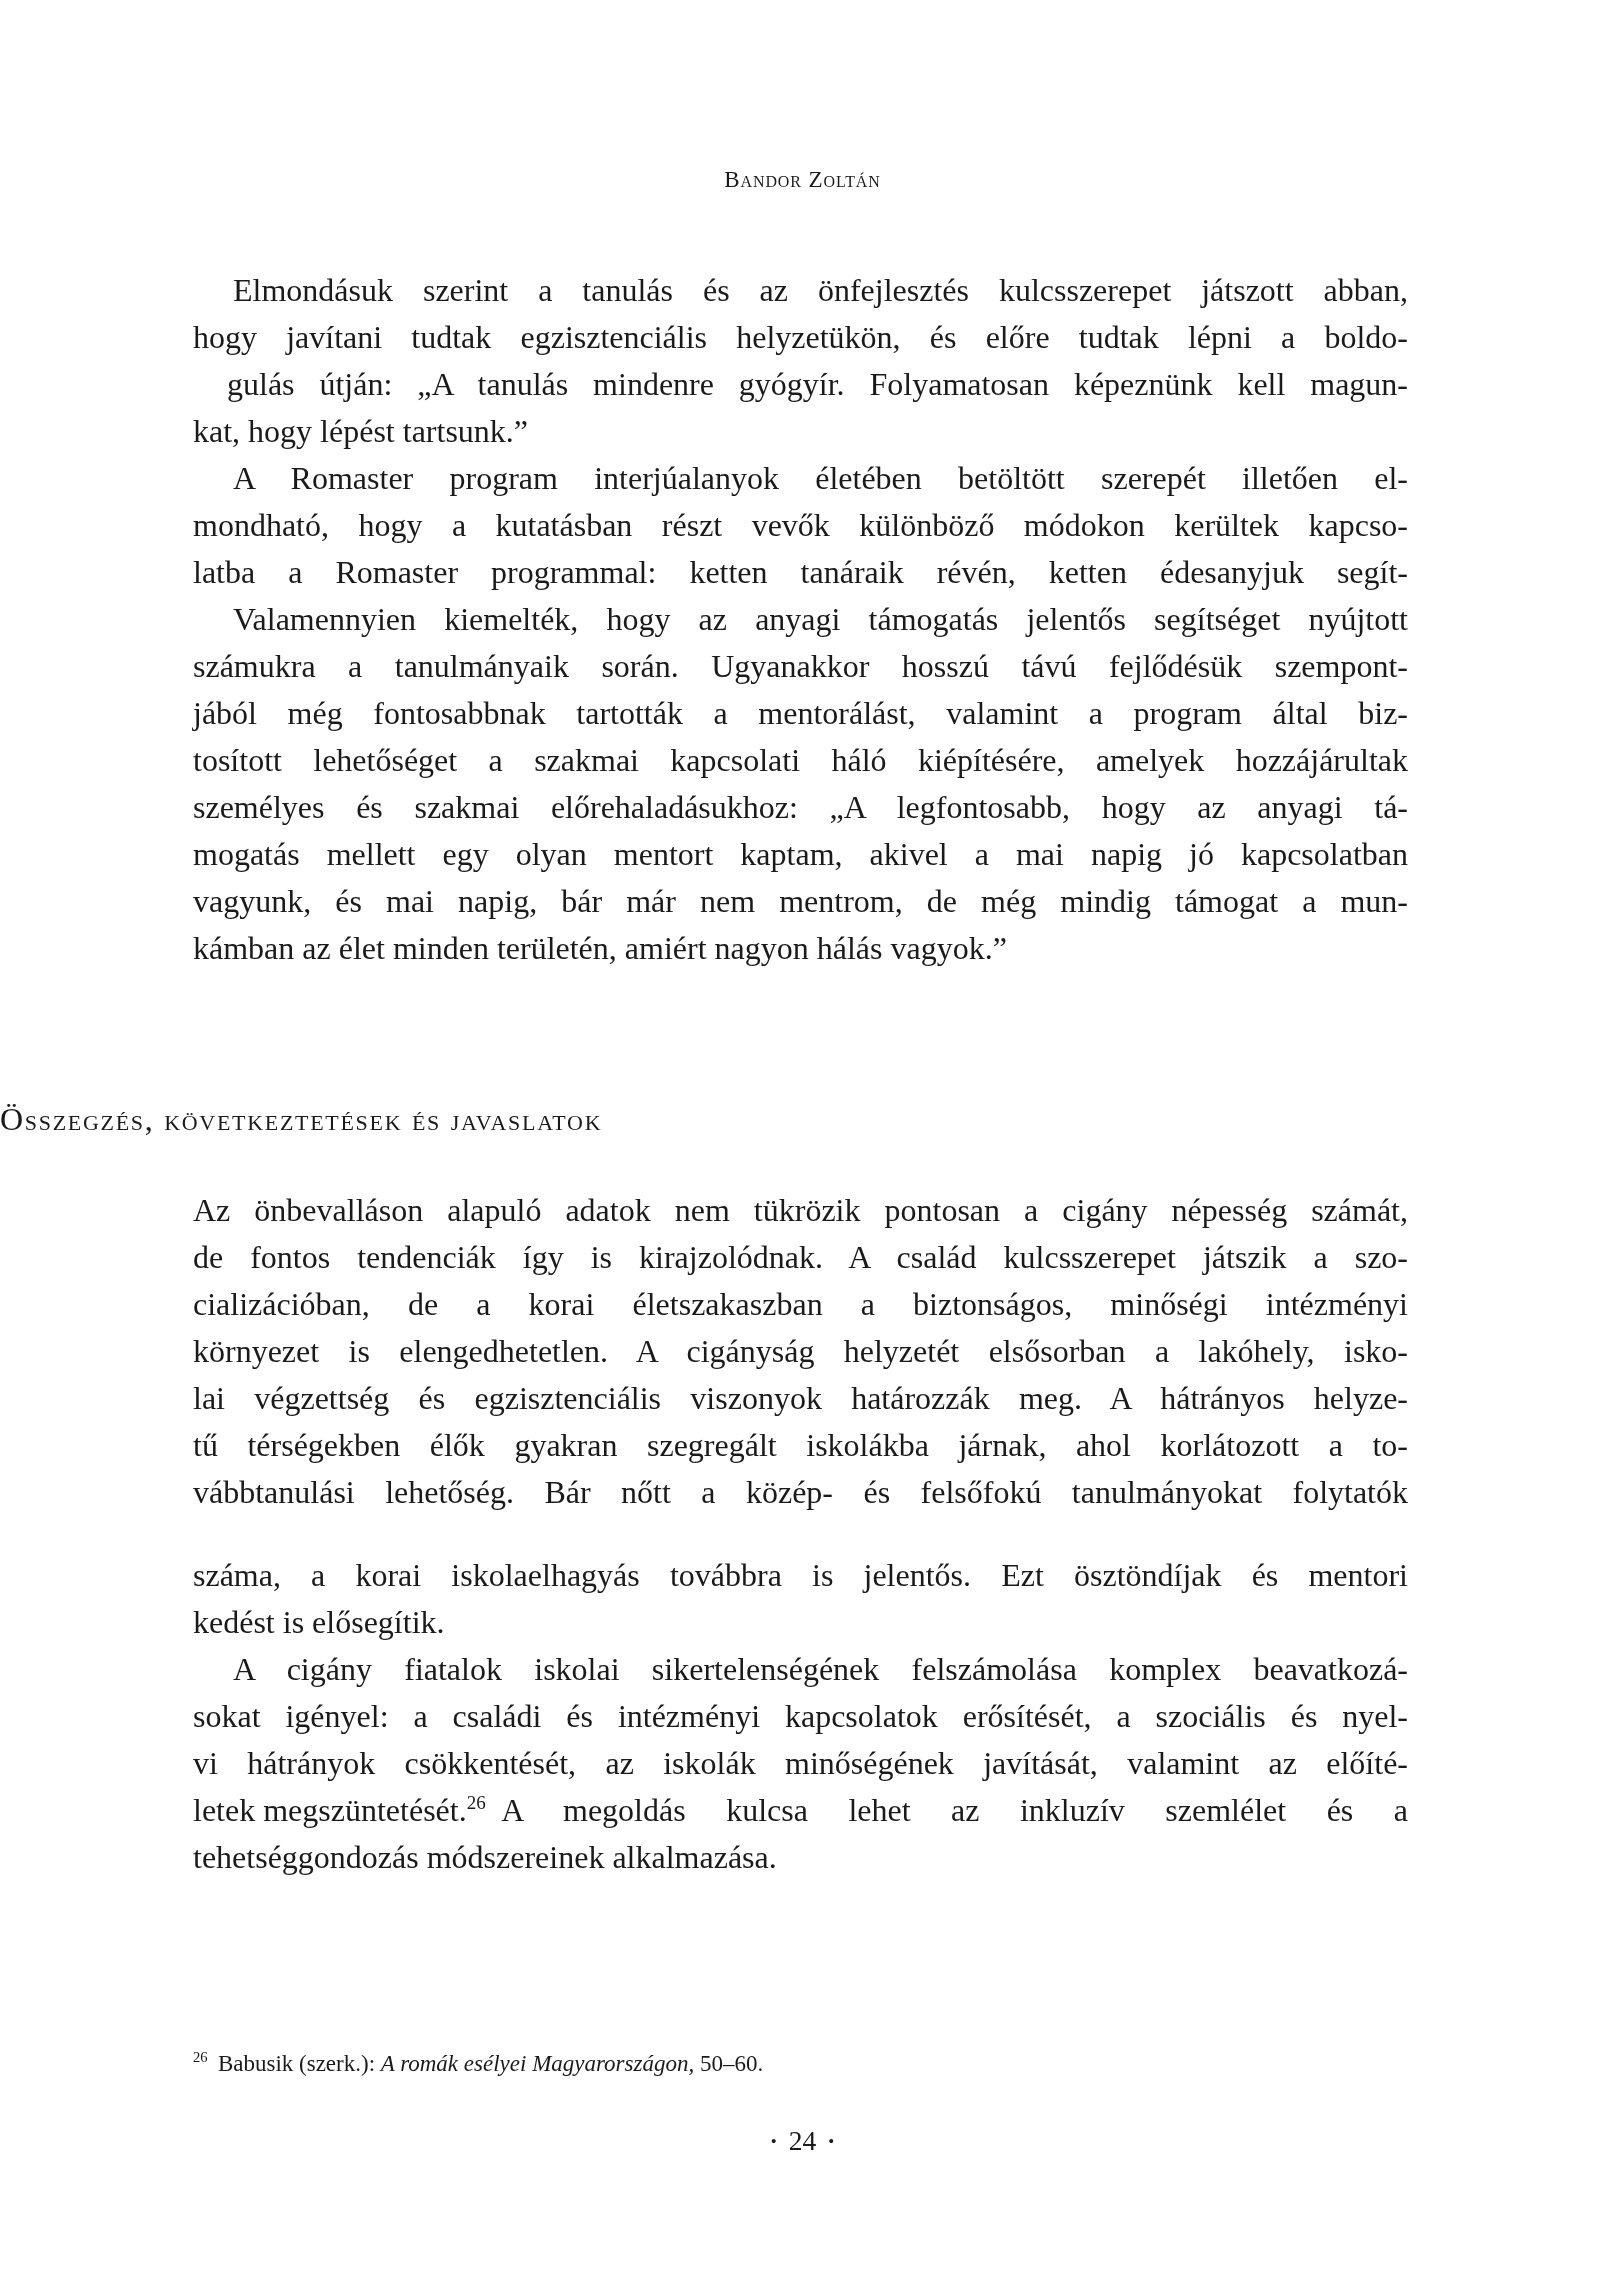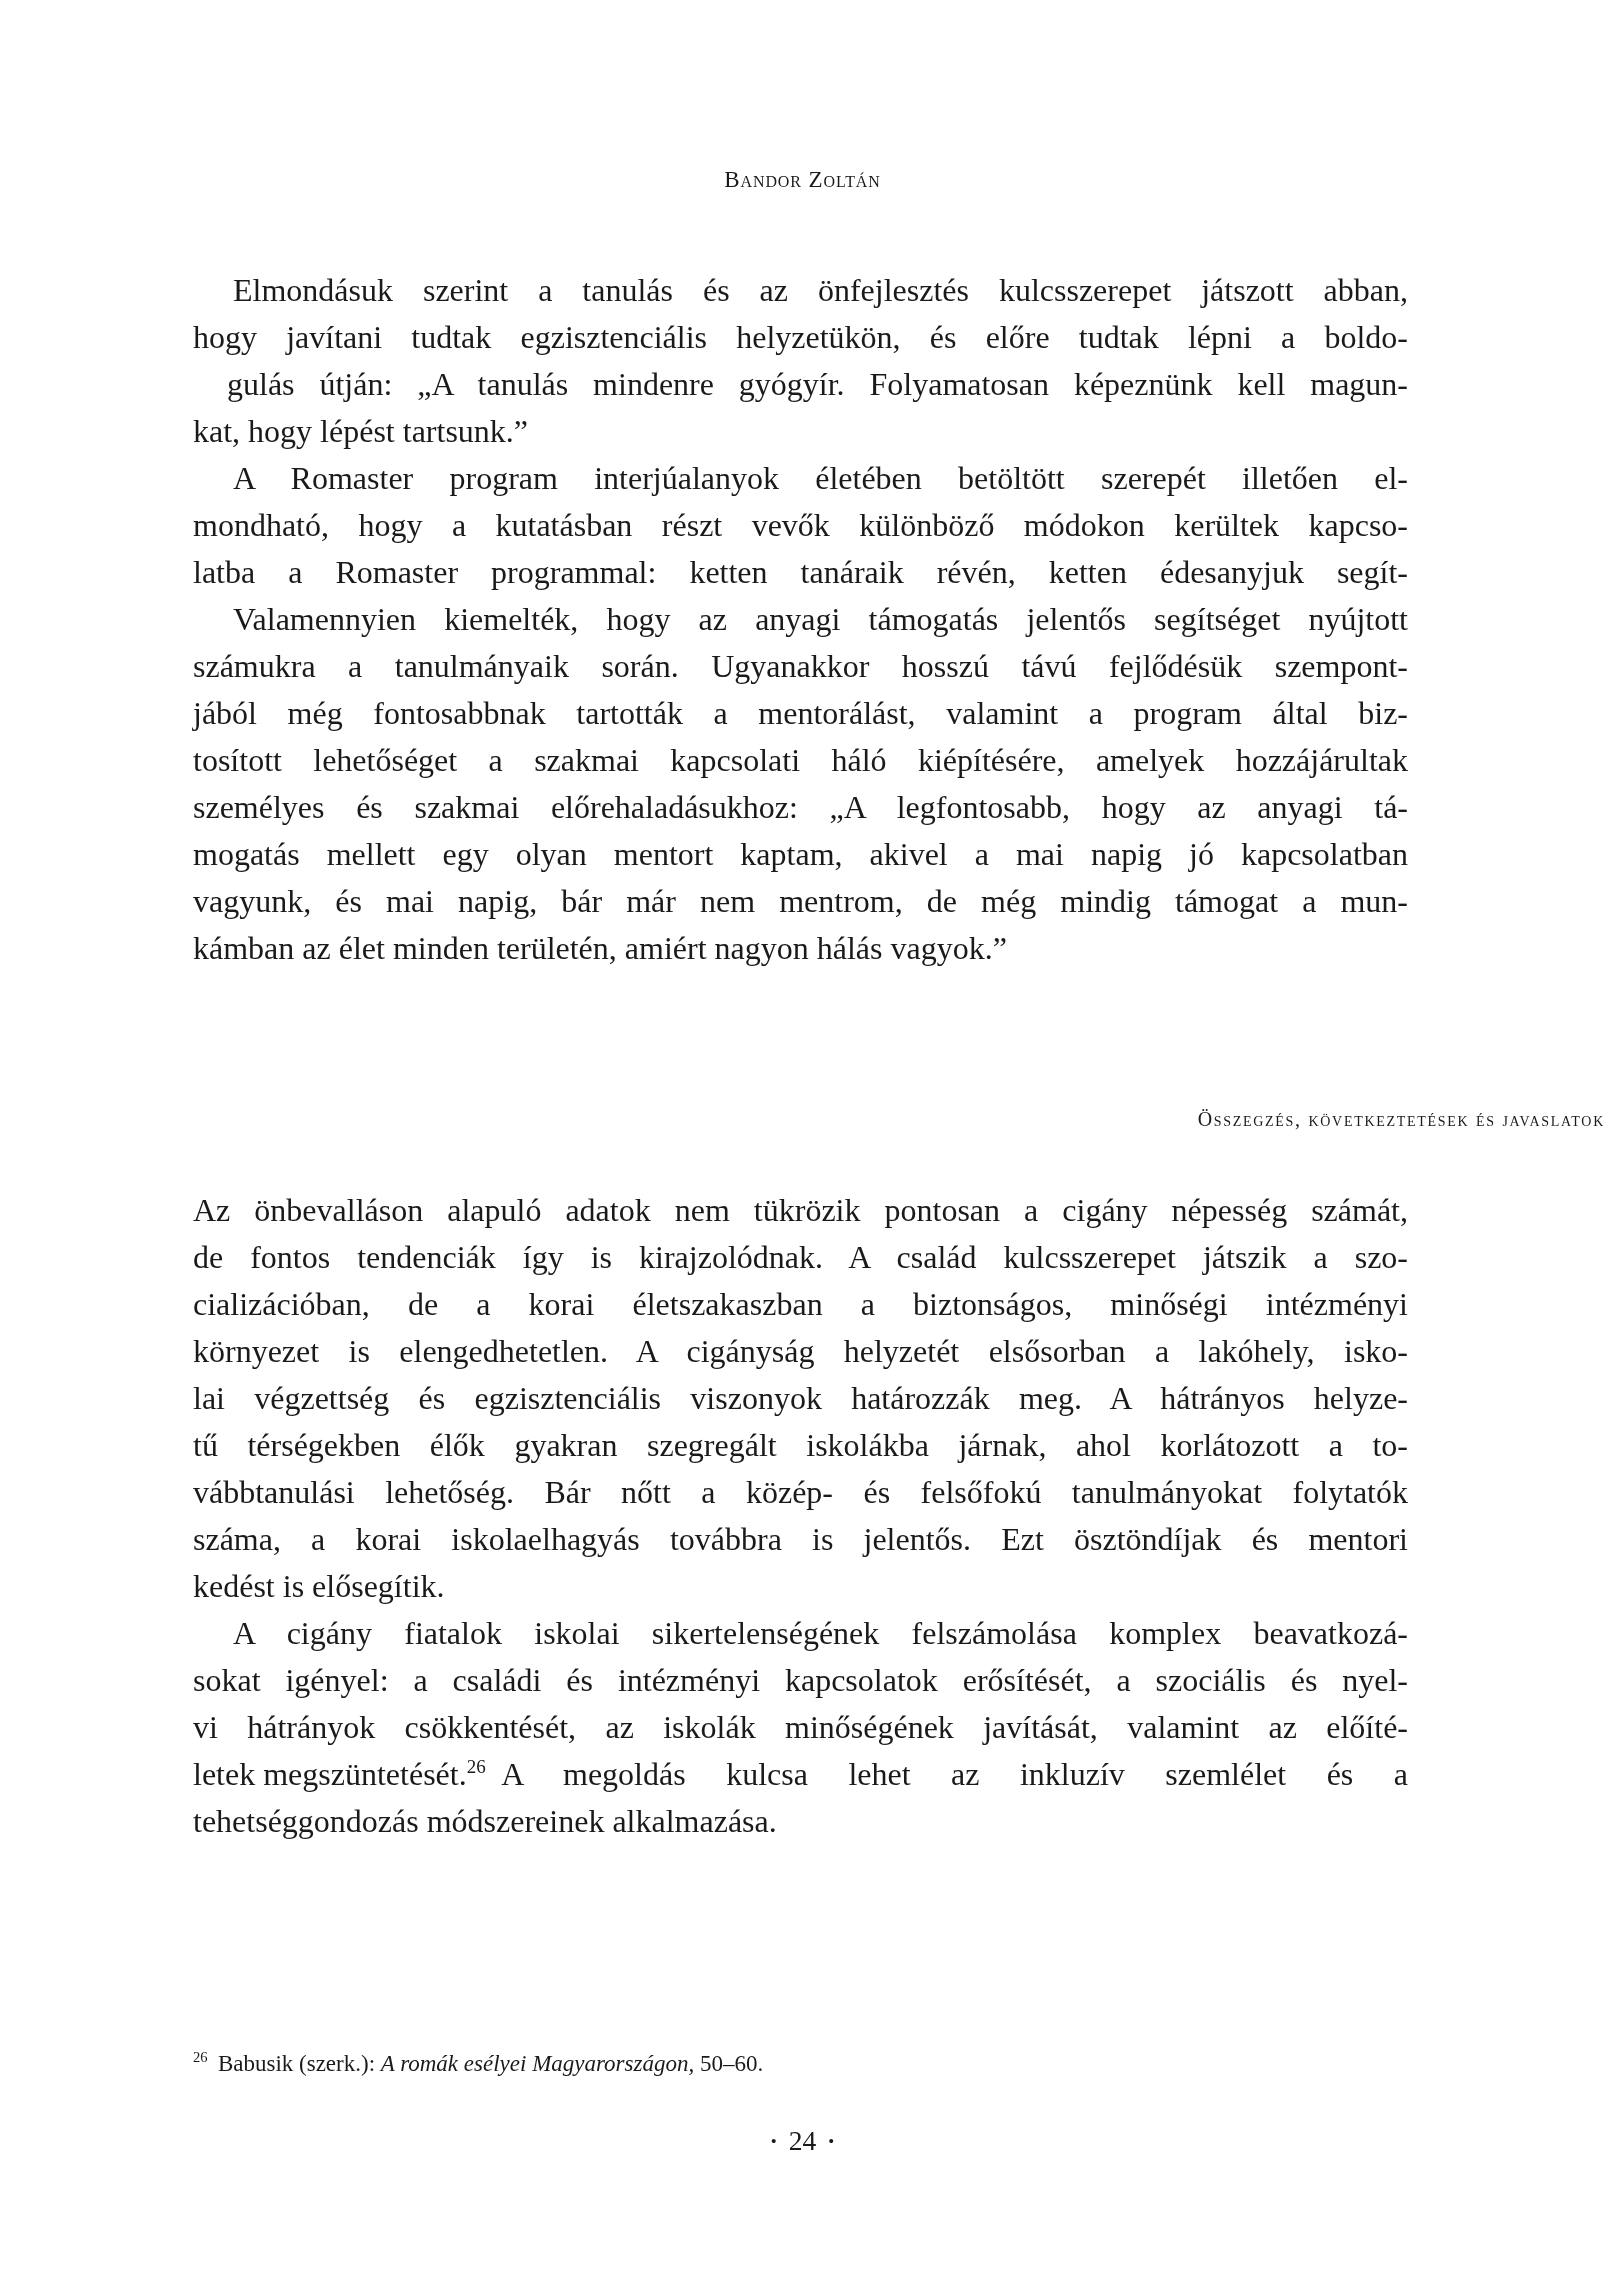--- a/index.html
+++ b/index.html
@@ -3,21 +3,21 @@
 <meta charset="utf-8">
 <style>
   html, body { margin: 0; padding: 0; background: #ffffff; }
   body { width: 1605px; height: 2295px; position: relative; overflow: hidden; color: #1a1a1a; font-family: "Liberation Serif", "DejaVu Serif", serif; }
   .page { position: absolute; left: 0; top: 0; width: 1605px; height: 2295px; }
   .running-head { position: absolute; top: 163px; left: 0; width: 1605px; text-align: center; font-size: 23px; font-variant: small-caps; letter-spacing: 0.9px; line-height: 34px; }
   .block { position: absolute; left: 193px; width: 1215px; }
   .line { display: block; height: 47px; line-height: 47px; font-size: 32px; white-space: nowrap; text-align: justify; text-align-last: justify; overflow: visible; }
   .line.last { text-align-last: left; }
   .line.indent { padding-left: 40px; }
-  .sec-heading { position: absolute; left: 0; width: 1605px; top: 1099px; text-align: right; font-size: 20px; font-variant: small-caps; letter-spacing: 1.7px; line-height: 40px; }
+  .sec-heading { position: absolute; left: 0; width: 1605px; top: 1099px; text-align: left; font-size: 32px; font-variant: small-caps; letter-spacing: 1.7px; line-height: 40px; }
   sup.fn { font-size: 19px; vertical-align: 12px; line-height: 0; }
   .footnote { position: absolute; left: 193px; top: 2043px; font-size: 23px; line-height: 29px; white-space: nowrap; }
   .footnote .fn-num { font-size: 14.6px; vertical-align: 8.6px; margin-right: 10.3px; }
   .footnote i { font-style: italic; }
   .page-number { position: absolute; left: 0; width: 1605px; top: 2124px; text-align: center; font-size: 27.5px; line-height: 34px; }
   .page-number .bullet { font-size: 17px; vertical-align: 3.4px; margin: 0 12px; }
 </style>
 </head>
 <body>
 
@@ -46,21 +46,21 @@
   <div class="sec-heading">Összegzés, következtetések és javaslatok</div>
 
   <div class="block" style="top:1187px;">
     <span class="line" style="display: block;">Az önbevalláson alapuló adatok nem tükrözik pontosan a cigány népesség számát,</span>
     <span class="line" style="display: block;">de fontos tendenciák így is kirajzolódnak. A család kulcsszerepet játszik a szo-</span>
     <span class="line" style="display: block;">cializációban, de a korai életszakaszban a biztonságos, minőségi intézményi</span>
     <span class="line" style="display: block;">környezet is elengedhetetlen. A cigányság helyzetét elsősorban a lakóhely, isko-</span>
     <span class="line" style="display: block;">lai végzettség és egzisztenciális viszonyok határozzák meg. A hátrányos helyze-</span>
     <span class="line" style="display: block;">tű térségekben élők gyakran szegregált iskolákba járnak, ahol korlátozott a to-</span>
     <span class="line" style="display: block;">vábbtanulási lehetőség. Bár nőtt a közép- és felsőfokú tanulmányokat folytatók</span>
-    <span class="line" style="display: block;">száma, a korai iskolaelhagyás továbbra is jelentős. Ezt ösztöndíjak és mentori</span>
+    <span class="line" style="display: block; margin-top: 36px;">száma, a korai iskolaelhagyás továbbra is jelentős. Ezt ösztöndíjak és mentori</span>
     <span class="line last" style="display: block;">kedést is elősegítik.</span>
     <span class="line indent" style="display: block;">A cigány fiatalok iskolai sikertelenségének felszámolása komplex beavatkozá-</span>
     <span class="line" style="display: block;">sokat igényel: a családi és intézményi kapcsolatok erősítését, a szociális és nyel-</span>
     <span class="line" style="display: block;">vi hátrányok csökkentését, az iskolák minőségének javítását, valamint az előíté-</span>
     <span class="line" style="display:flex;justify-content:space-between;">
       <span><span>letek megszüntetését.</span><sup class="fn">26</sup></span>
       <span style="flex:1;margin-left:15.5px;text-align:justify;text-align-last:justify;">A megoldás kulcsa lehet az inkluzív szemlélet és a</span>
     </span>
     <span class="line last" style="display: block;">tehetséggondozás módszereinek alkalmazása.</span>
   </div>

